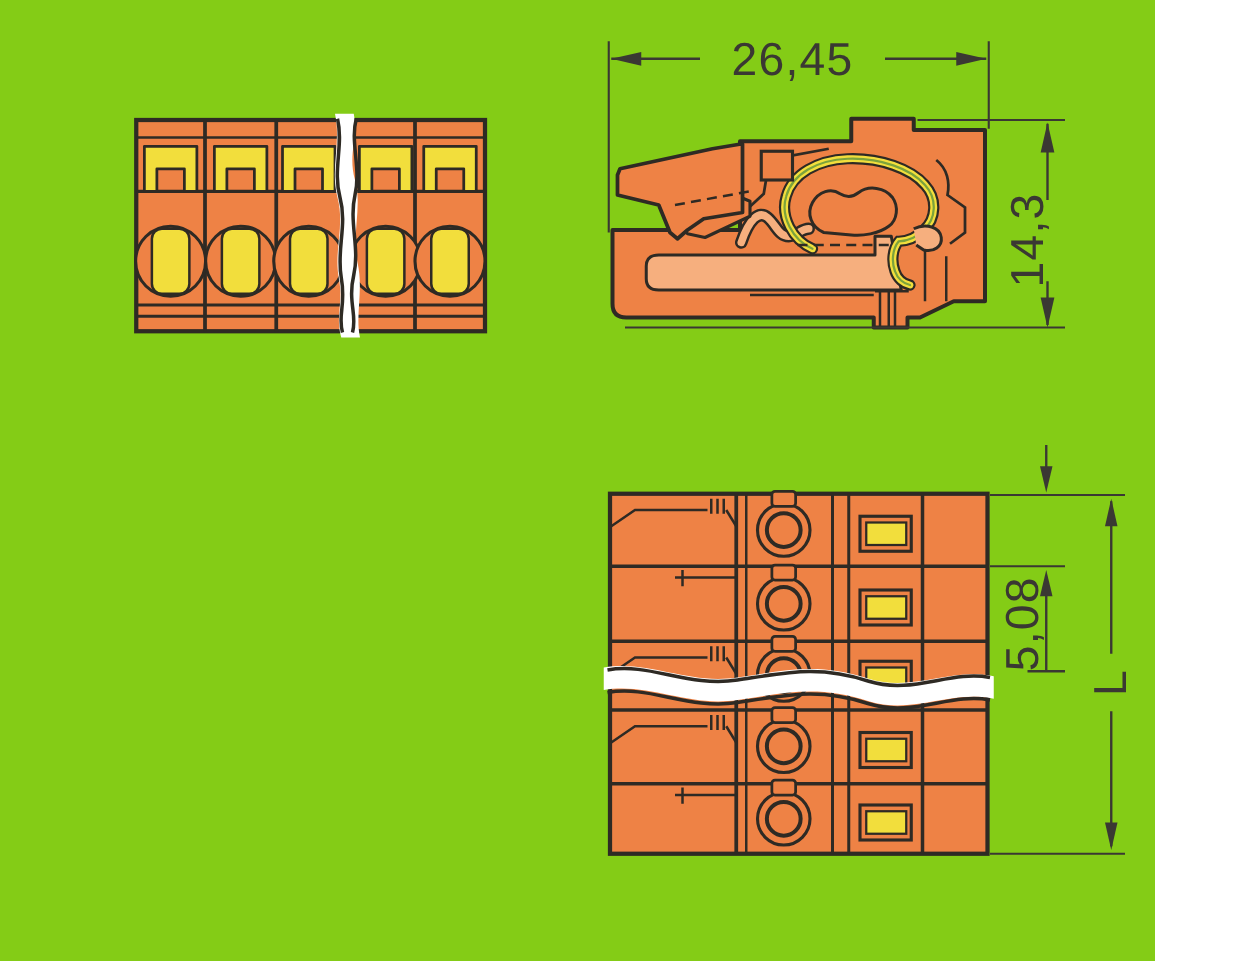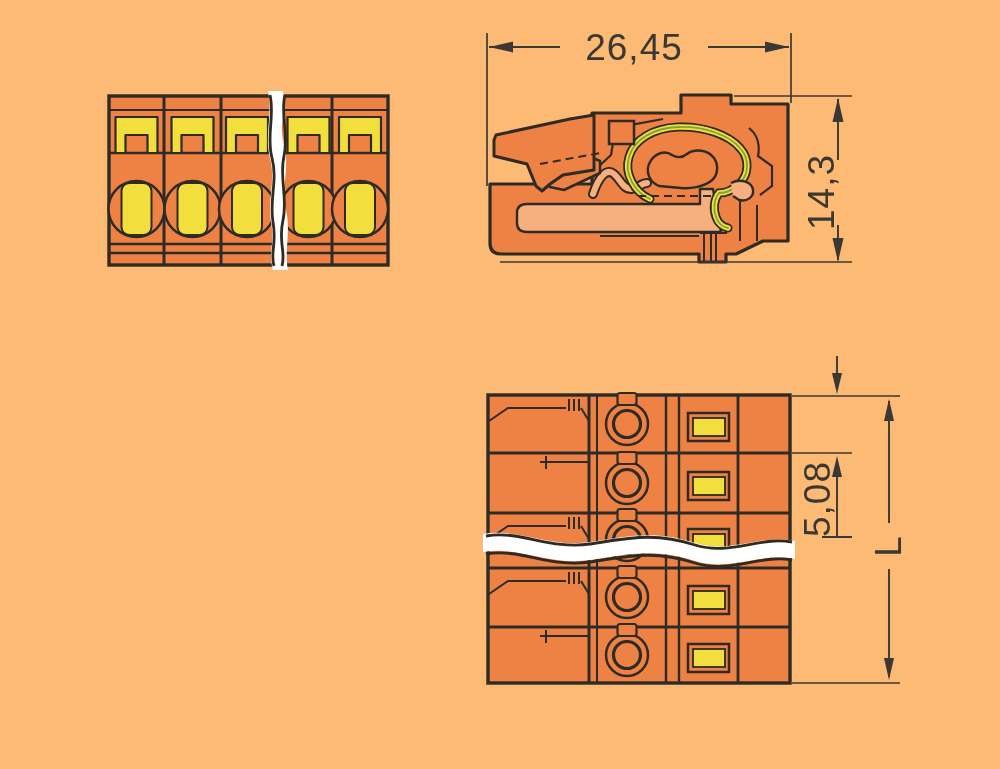--- a/index.html
+++ b/index.html
@@ -1,19 +1,19 @@
 <!DOCTYPE html>
 <html><head>
 <meta charset="utf-8">
 <style>
   html,body{margin:0;padding:0;background:#ffffff;}
   .canvas{
     position:relative;
-    width:1000px;height:769px;
-    background:#fdba74;
+    width:924px;height:769px;
+    background:#84cc16;
     font-family:"Liberation Sans", sans-serif;
     overflow:hidden;
   }
   svg{position:absolute;left:0;top:0;}
   .dimtxt{
     font-family:"Liberation Sans", sans-serif;
     font-size:37px;
     fill:#3a3833;
     letter-spacing:1px;
   }

